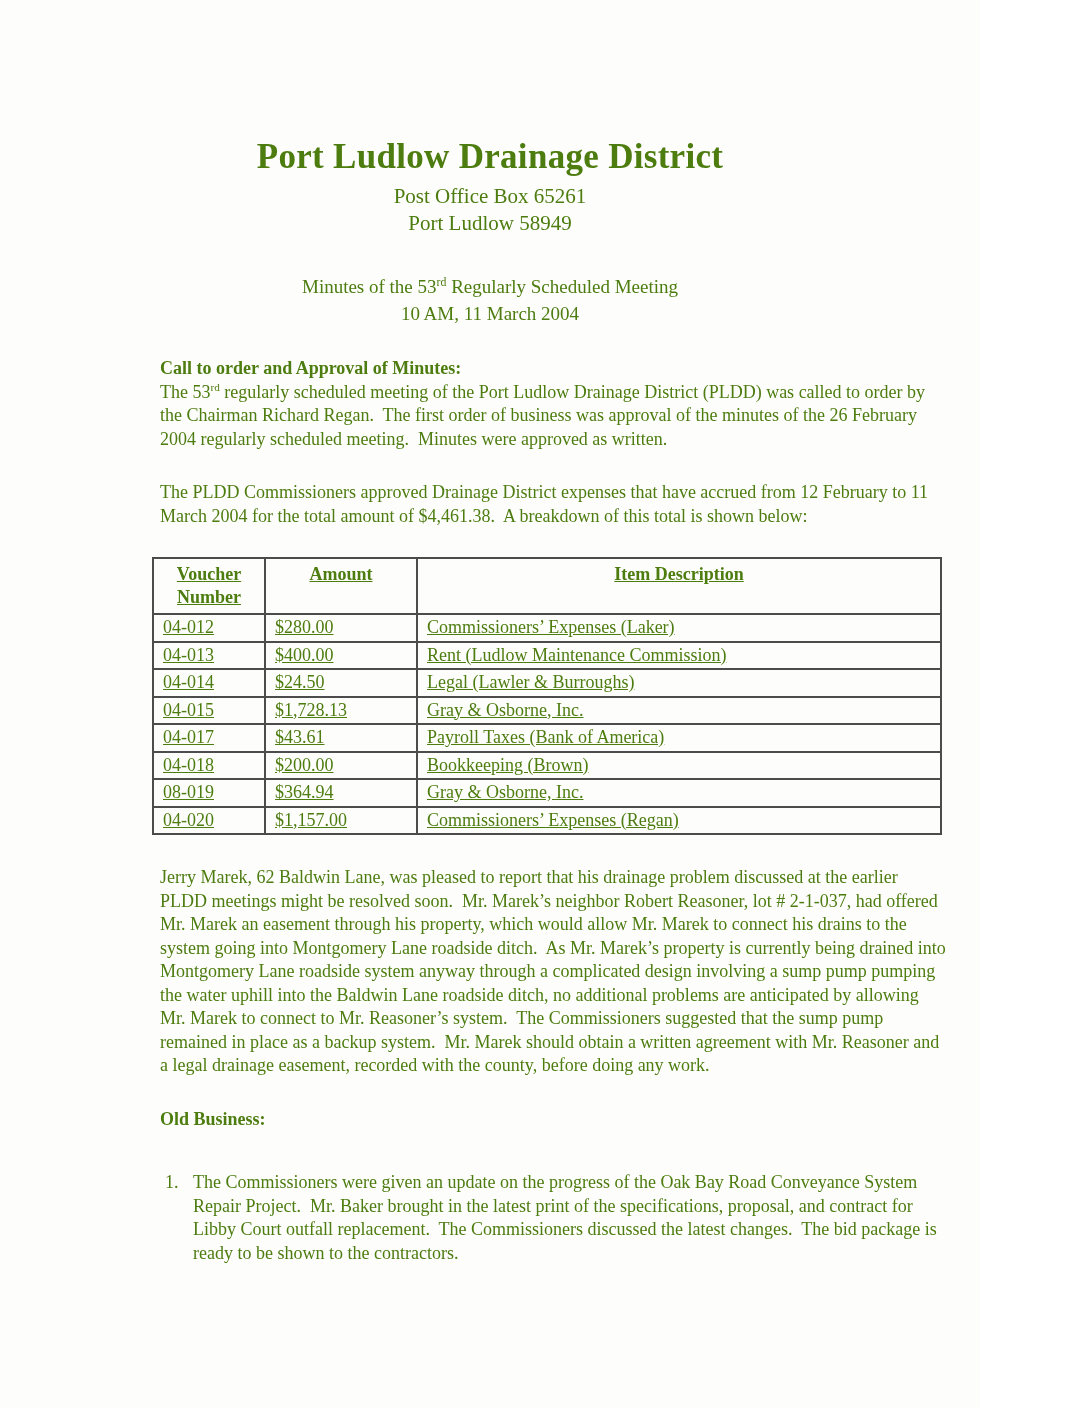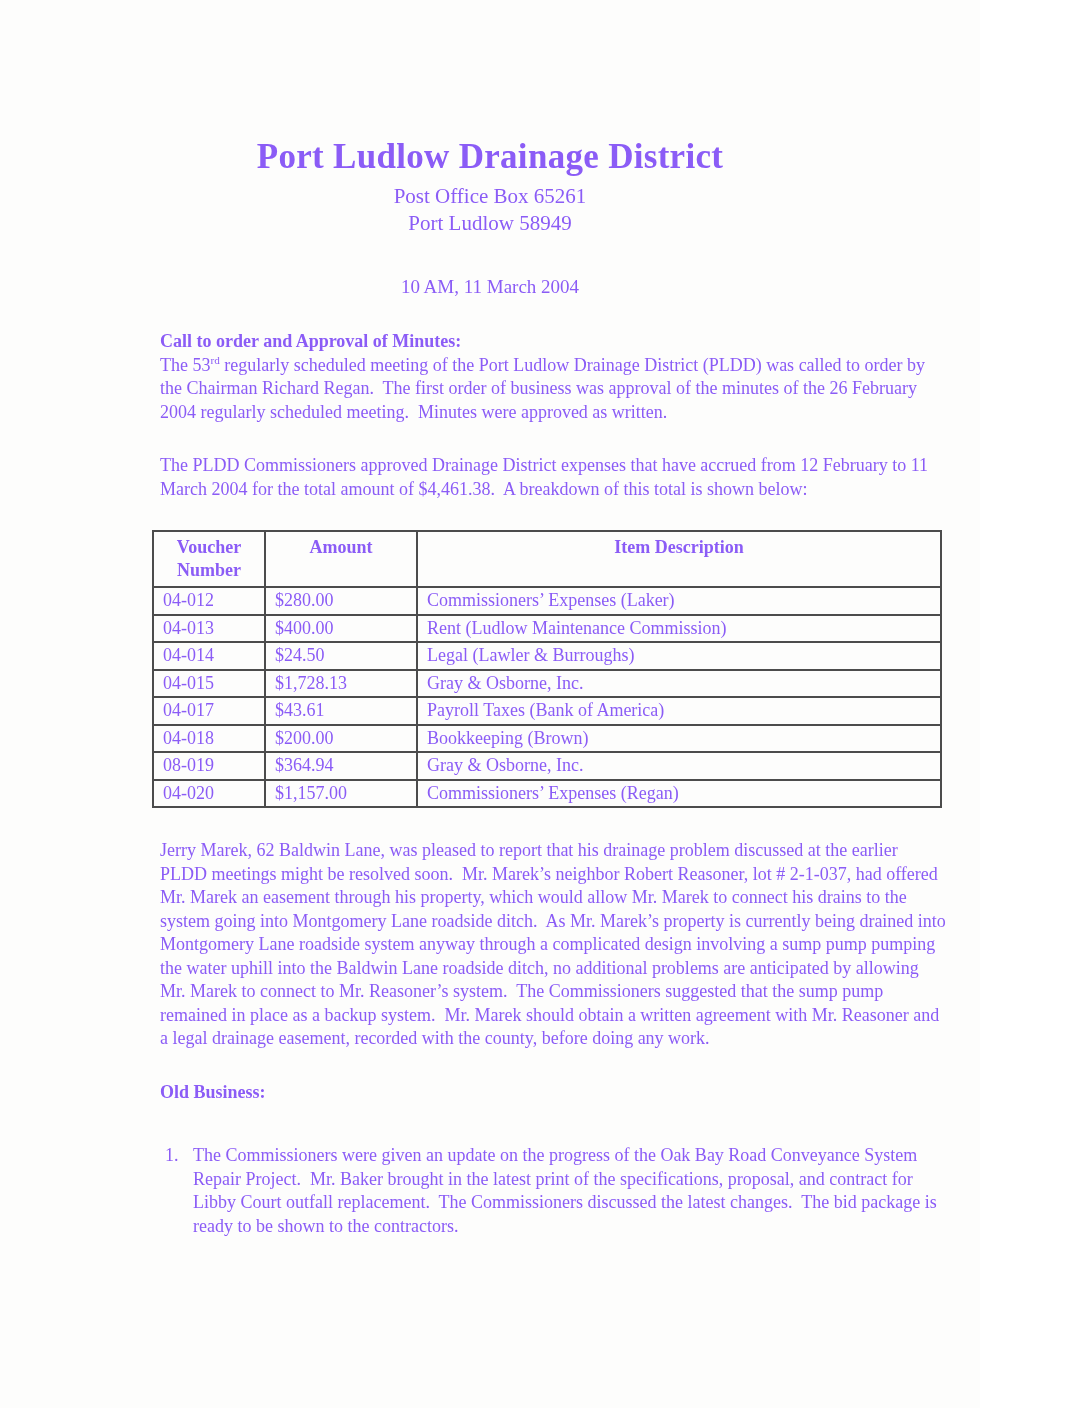--- a/index.html
+++ b/index.html
@@ -7,21 +7,21 @@
     padding: 0;
     background: #ffffff;
   }
   .page {
     position: relative;
     width: 980px;
     height: 1408px;
     background: #fdfdfc;
     overflow: hidden;
     font-family: "Liberation Serif", serif;
-    color: #8b5cf6;
+    color: #4d7c0f;
   }
   .header {
     padding-top: 138px;
     text-align: center;
   }
   .doc-title {
     font-size: 35px;
     font-weight: bold;
     letter-spacing: 0.3px;
     line-height: 38px;
@@ -61,20 +61,21 @@
     margin-top: 29px;
     margin-left: -8px;
     width: 790px;
     font-size: 18px;
   }
   table.expense-table th,
   table.expense-table td {
     border: 2px solid #4c4c4c;
     padding: 1px 9px;
     vertical-align: top;
+    text-decoration: underline;
   }
   table.expense-table th {
     font-weight: bold;
     text-align: center;
     line-height: 23px;
     padding-top: 4px;
     padding-bottom: 4px;
   }
   col.c-voucher { width: 112px; }
   col.c-amount  { width: 152px; }
@@ -98,20 +99,21 @@
 
 <div class="page">
 
   <div class="header">
     <div class="doc-title">Port Ludlow Drainage District</div>
     <div class="addr-block">
       <div class="addr-line">Post Office Box 65261</div>
       <div class="addr-line">Port Ludlow 58949</div>
     </div>
     <div class="meeting-block">
+      <div><span>Minutes of the 53</span><sup>rd</sup><span> Regularly Scheduled Meeting</span></div>
       <div>10 AM, 11 March 2004</div>
     </div>
   </div>
 
   <div class="content">
 
     <div class="section">
       <div class="sec-heading">Call to order and Approval of Minutes:</div>
       <div class="para"><span>The 53</span><sup>rd</sup><span> regularly scheduled meeting of the Port Ludlow Drainage District (PLDD) was called to order by the Chairman Richard Regan.  The first order of business was approval of the minutes of the 26 February 2004 regularly scheduled meeting.  Minutes were approved as written.</span></div>
     </div>

